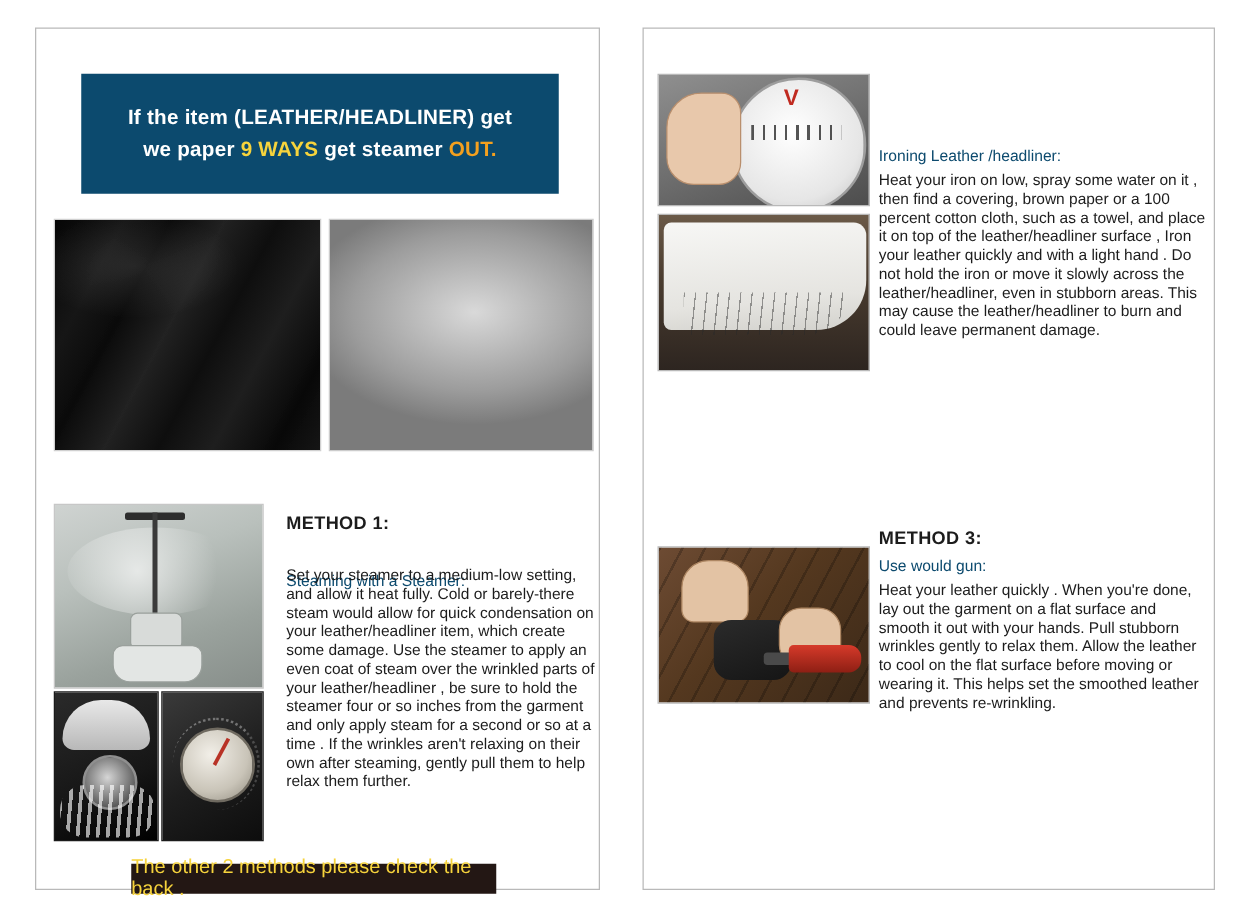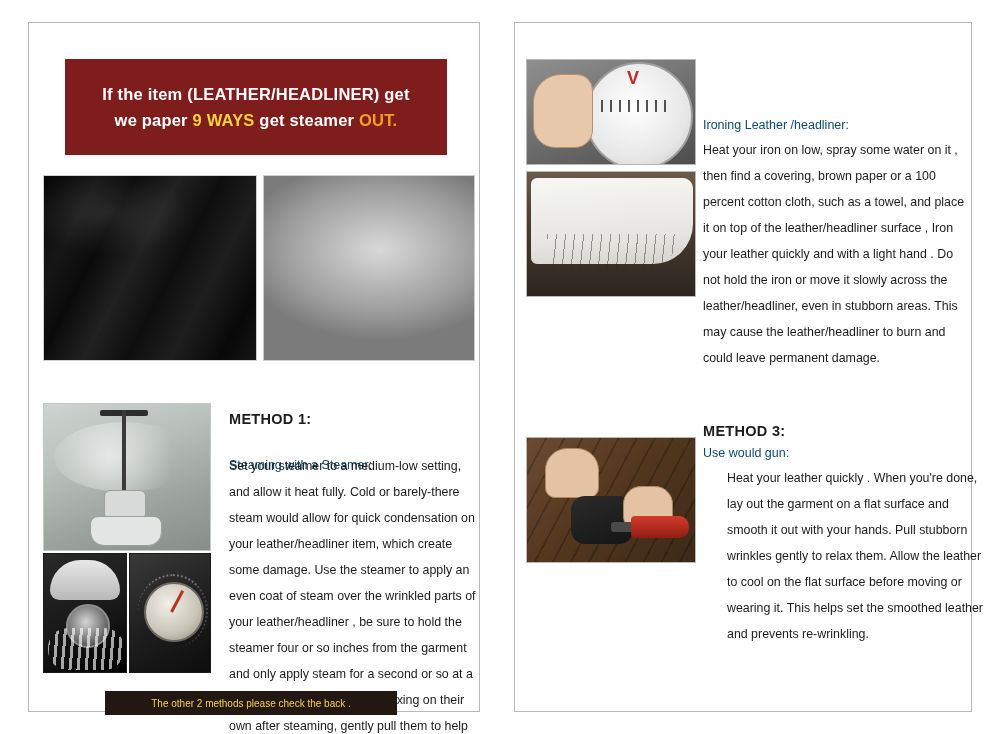--- a/index.html
+++ b/index.html
@@ -36,21 +36,21 @@
     height: 690px;
   }
 
   
   .banner {
     position: absolute;
     left: 36px;
     top: 36px;
     width: 382px;
     height: 96px;
-    background: #7f1d1d;
+    background: #0c4a6e;
     display: flex;
     flex-direction: column;
     justify-content: center;
     align-items: center;
     box-sizing: border-box;
     padding: 6px 10px;
   }
   .banner-line {
     color: #ffffff;
     font-size: 16.5px;
@@ -118,21 +118,21 @@
     letter-spacing: .3px;
   }
   .method-sub {
     position: absolute;
     font-size: 12.5px;
     color: #0c4a6e;
   }
   .method-body {
     position: absolute;
     font-size: 12.4px;
-    line-height: 26px;
+    line-height: 15px;
     color: #1c1c1c;
   }
 
   
   .steamer-photo {
     left: 14px;
     top: 380px;
     width: 168px;
     height: 148px;
     background: linear-gradient(160deg, #cfd3d1 0%, #b9c0bc 35%, #9aa29d 70%, #878e8a 100%);
@@ -265,21 +265,21 @@
 
   
   .footer-note {
     position: absolute;
     left: 76px;
     top: 668px;
     width: 292px;
     height: 24px;
     background: #231714;
     color: #f6d33c;
-    font-size: 10px;
+    font-size: 16px;
     display: flex;
     align-items: center;
     justify-content: center;
     box-sizing: border-box;
   }
 
   
   .iron-dial-photo {
     left: 11px;
     top: 36px;
@@ -479,16 +479,16 @@
       <div class="hg-wood"></div>
       <div class="hg-hand1"></div>
       <div class="hg-glove"></div>
       <div class="hg-hand2"></div>
       <div class="hg-nozzle"></div>
       <div class="hg-gun"></div>
     </div>
 
     <div class="method-title" style="left:188px; top:400px; width:260px;">METHOD 3:</div>
     <div class="method-sub" style="left:188px; top:423px; width:260px;">Use would gun:</div>
-    <div class="method-body" style="left:188px; top:442px; width:262px;margin-left:24px;">Heat your leather quickly . When you're done, lay out the garment on a flat surface and smooth it out with your hands. Pull stubborn wrinkles gently to relax them. Allow the leather to cool on the flat surface before moving or wearing it. This helps set the smoothed leather and prevents re-wrinkling.</div>
+    <div class="method-body" style="left:188px; top:442px; width:262px;">Heat your leather quickly . When you're done, lay out the garment on a flat surface and smooth it out with your hands. Pull stubborn wrinkles gently to relax them. Allow the leather to cool on the flat surface before moving or wearing it. This helps set the smoothed leather and prevents re-wrinkling.</div>
   </div>
 
 </div>
 
 </body></html>

